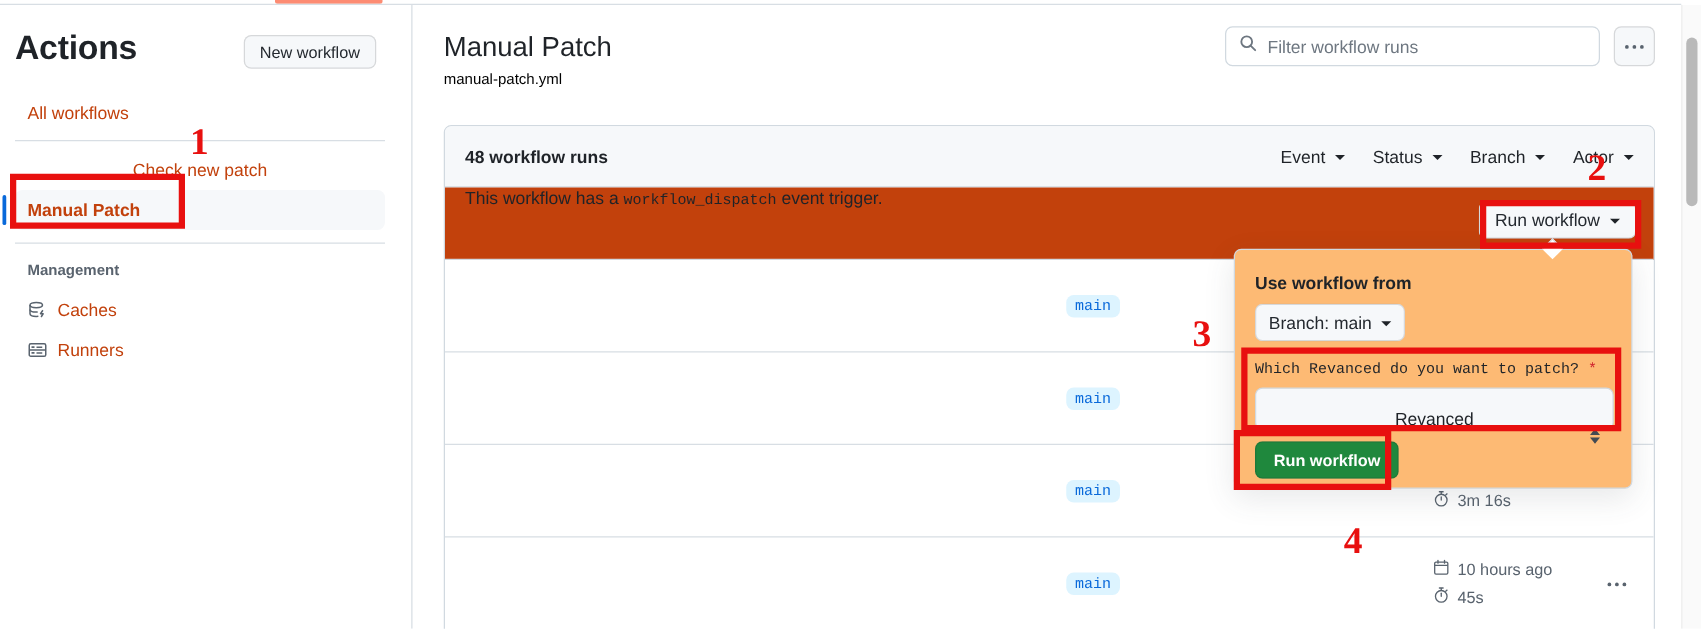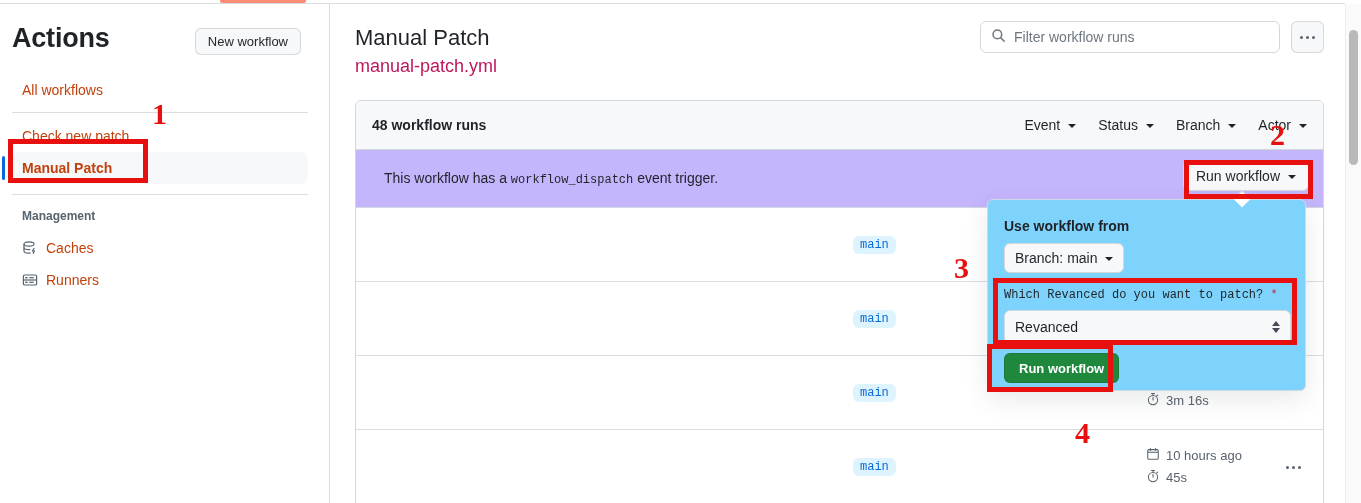--- a/index.html
+++ b/index.html
@@ -68,21 +68,21 @@
   .main {
     position: absolute; left: 331px; top: 4px; width: 1014px; height: 499px;
     background: #fff;
   }
   .page-title {
     position: absolute; left: 24px; top: 21px;
     font-size: 22px; font-weight: 400; color: #1f2328;
   }
   .yml-link {
     position: absolute; left: 24px; top: 52px;
-    font-size: 18px; color: #be185d; text-decoration: none; cursor: pointer;
+    font-size: 12px; color: #000000; text-decoration: none; cursor: pointer;
   }
 
   .search-box {
     position: absolute; left: 649px; top: 17px; width: 300px; height: 32px;
     background: #fff; border: 1px solid #d1d9e0; border-radius: 6px;
     display: flex; align-items: center; padding: 0 10px; gap: 8px;
   }
   .search-box input {
     border: none; outline: none; flex: 1; font-size: 14px; color: #7f1d1d;
     background: transparent; font-family: "Liberation Sans", sans-serif;
@@ -113,23 +113,23 @@
     font-size: 14px; color: #1f2328; cursor: pointer;
     display: inline-flex; align-items: center; gap: 8px;
   }
   .caret {
     width: 0; height: 0; border-left: 4px solid transparent;
     border-right: 4px solid transparent; border-top: 4px solid #1f2328;
     display: inline-block; margin-top: 2px;
   }
 
   .dispatch-banner {
-    position: relative; height: 58px; background: #c4b5fd;
+    position: relative; height: 58px; background: #c2410c;
     border-bottom: 1px solid #d1d9e0;
-    display: flex; align-items: center; padding: 0 28px;
+    display: flex; align-items: flex-start; padding: 0 16px;
   }
   .dispatch-text { font-size: 14px; color: #1f2328; }
   .mono {
     font-family: "Liberation Mono", "DejaVu Sans Mono", monospace;
     font-size: 12px; color: #1f2328;
   }
   .run-workflow-toggle {
     position: absolute; right: 14px; top: 11px;
     height: 30px; padding: 0 12px;
     display: inline-flex; align-items: center; gap: 8px;
@@ -157,21 +157,21 @@
   }
   .meta-line { display: flex; align-items: center; gap: 6px; }
   .row-kebab {
     position: absolute; right: 22px; display: flex; gap: 3px; cursor: pointer;
   }
   .row-kebab i { width: 3px; height: 3px; border-radius: 50%; background: #59636e; display: block; }
 
   
   .dispatch-popover {
     position: absolute; left: 987px; top: 199px; width: 319px; height: 192px;
-    background: #7dd3fc; border: 1px solid #d1d9e0; border-radius: 6px;
+    background: #fdba74; border: 1px solid #d1d9e0; border-radius: 6px;
     box-shadow: 0 8px 24px rgba(66,74,83,0.12);
     z-index: 40;
   }
   .pop-arrow {
     position: absolute; left: 248px; top: -7px; width: 12px; height: 12px;
     background: #fff; border-left: 1px solid #d1d9e0; border-top: 1px solid #d1d9e0;
     transform: rotate(45deg);
   }
   .pop-label {
     position: absolute; left: 16px; top: 18px;
@@ -187,21 +187,21 @@
   .field-label {
     position: absolute; left: 16px; top: 88px;
     font-family: "Liberation Mono", "DejaVu Sans Mono", monospace;
     font-size: 12px; font-weight: 400; color: #1f2328;
   }
   .req-star { color: #cf222e; }
   .input-select {
     position: absolute; left: 16px; top: 110px; width: 287px; height: 32px;
     background: #f6f8fa; border: 1px solid #d1d9e0; border-radius: 6px;
     display: flex; align-items: center; padding: 16px 10px;
-    font-size: 14px; color: #1f2328; cursor: pointer;
+    font-size: 14px; color: #1f2328; cursor: pointer; flex-direction: column;
   }
   .stepper { margin-left: auto; display: flex; flex-direction: column; align-items: center; gap: 2px; }
   .stepper .up {
     width:0;height:0;border-left:4px solid transparent;border-right:4px solid transparent;
     border-bottom:5px solid #424a53;
   }
   .stepper .dn {
     width:0;height:0;border-left:4px solid transparent;border-right:4px solid transparent;
     border-top:5px solid #424a53;
   }
@@ -247,21 +247,21 @@
       <div class="actions-title">Actions</div>
       <button class="new-workflow-btn">New workflow</button>
     </div>
 
     <div class="side-item" style="top:70px;">
       <span>All workflows</span>
     </div>
 
     <div class="side-divider" style="top:108px;"></div>
 
-    <div class="side-item" style="top:116px;">
+    <div class="side-item" style="top:116px;justify-content:center;">
       <span>Check new patch</span>
     </div>
 
     <div class="side-item selected" style="top:148px;">
       <span>Manual Patch</span>
     </div>
 
     <div class="side-divider" style="top:190px;"></div>
 
     <div class="side-section-label" style="top:205px;">Management</div>

